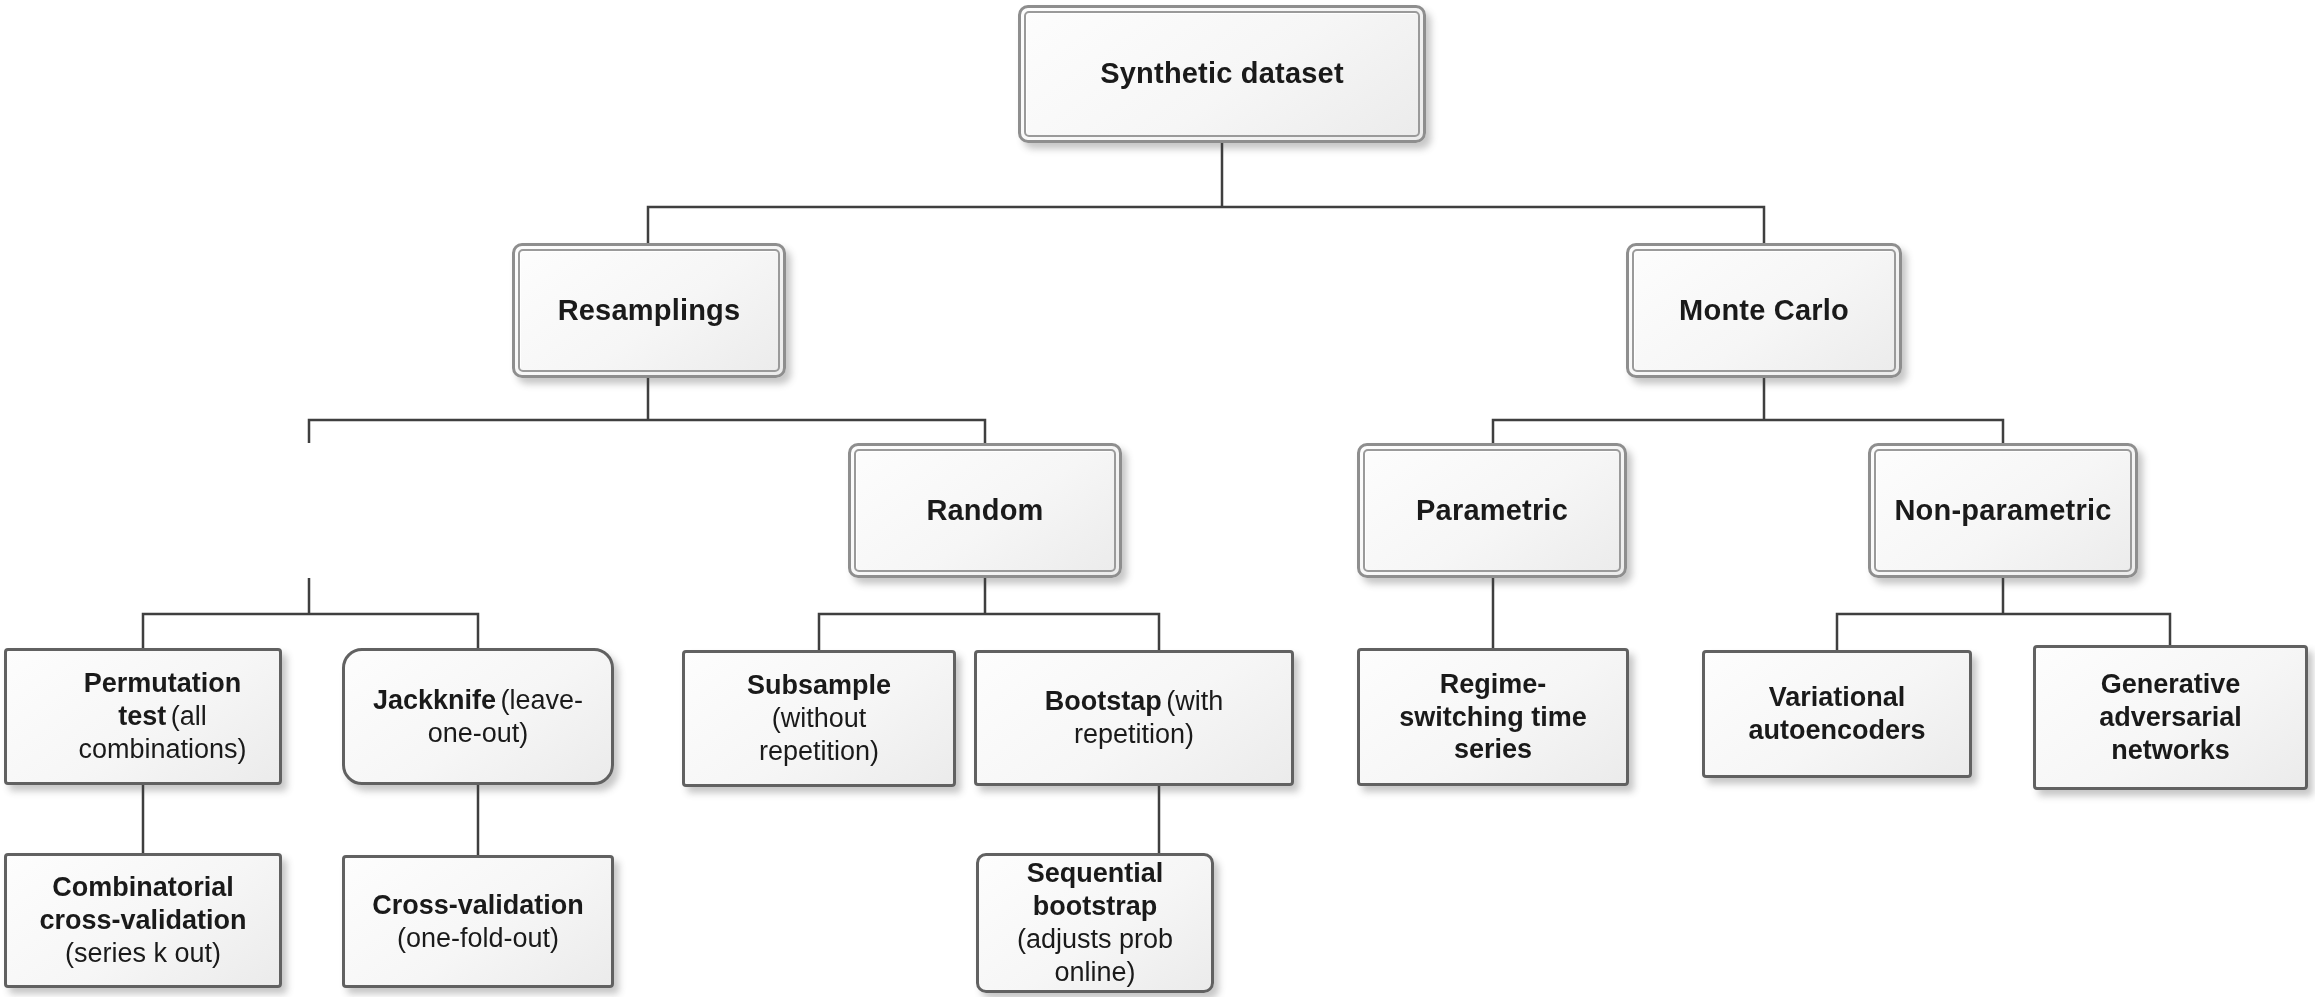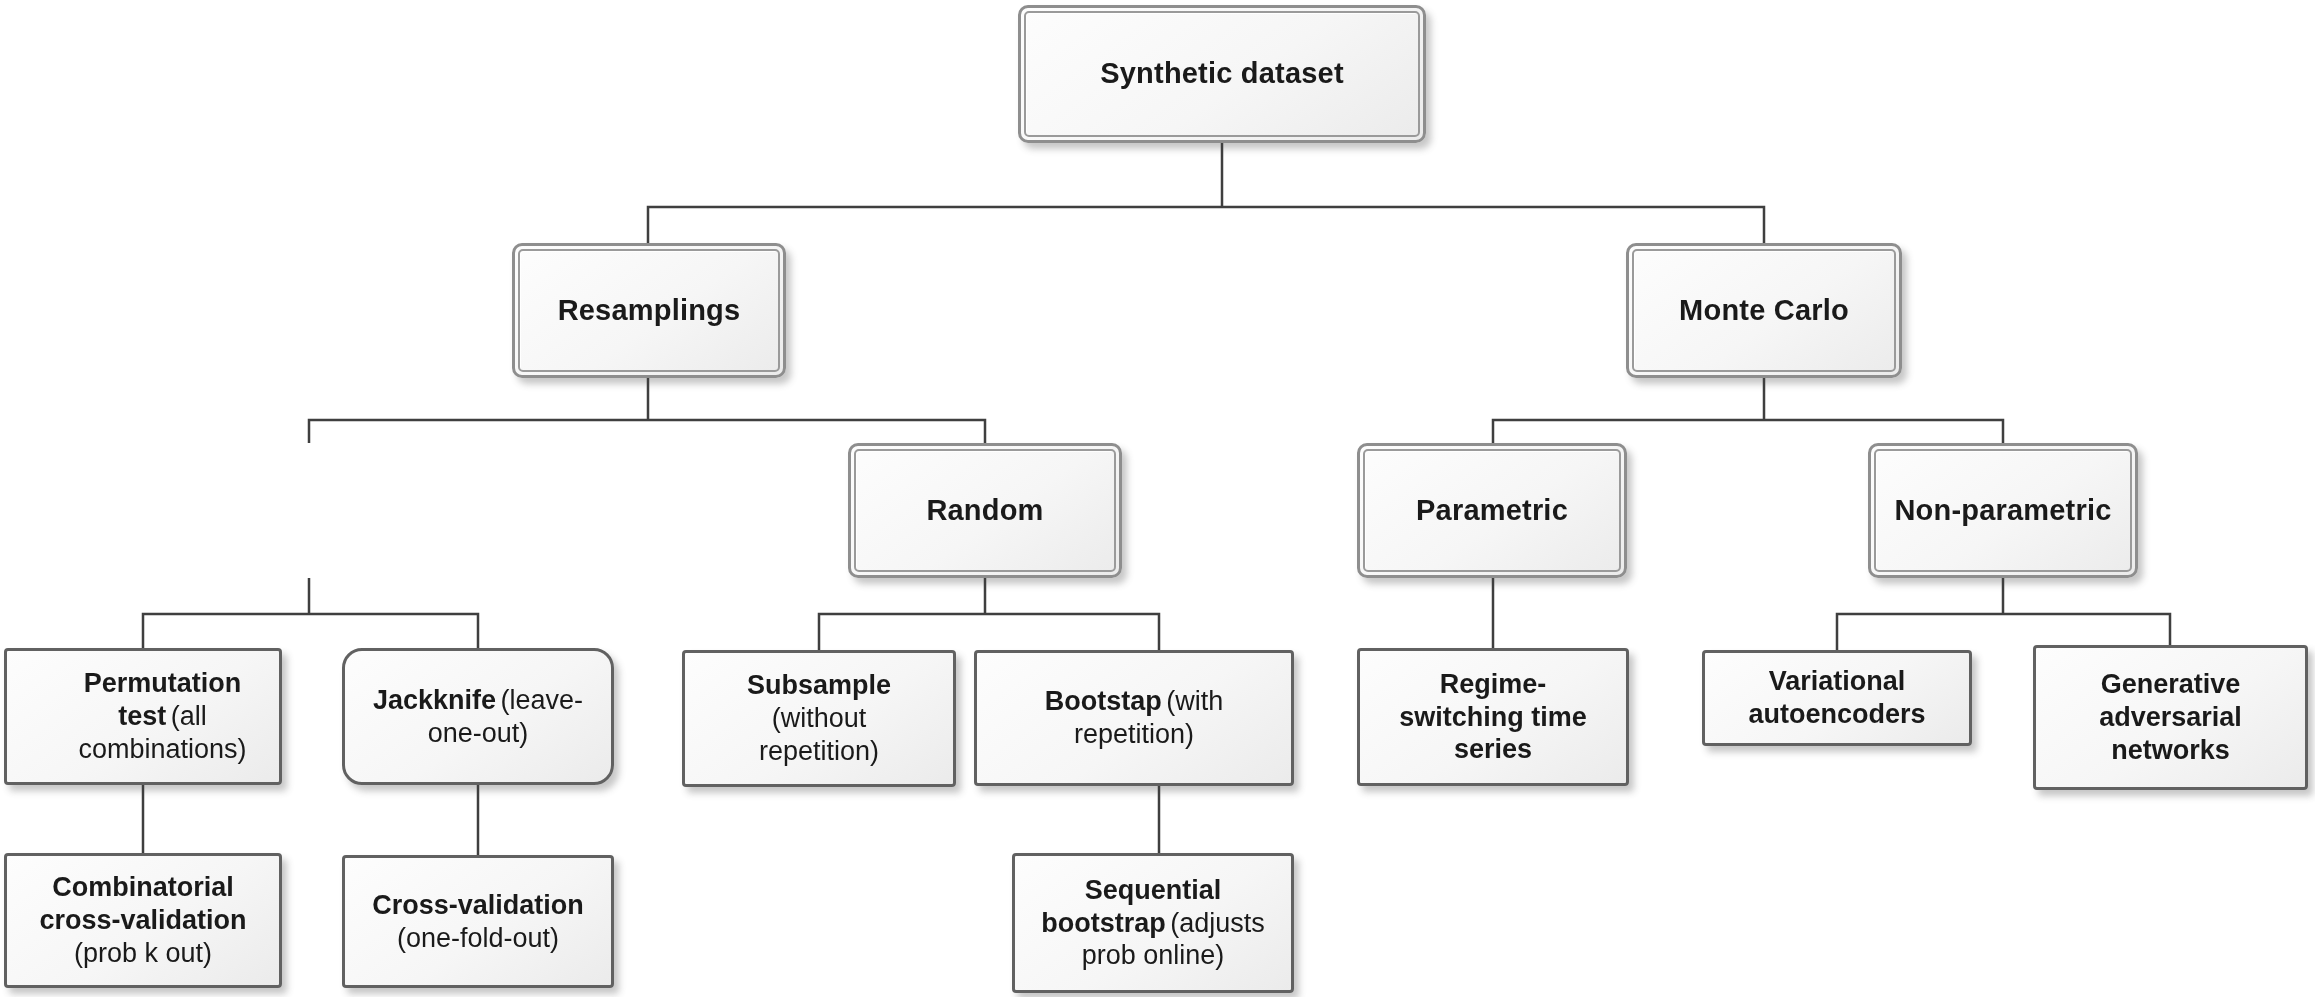--- a/index.html
+++ b/index.html
@@ -80,25 +80,25 @@
   #n-montecarlo     { left: 1626px; top: 243px; width: 276px; height: 135px; }
   #n-deterministic  { left:  173px; top: 443px; width: 272px; height: 135px; }
   #n-random         { left:  848px; top: 443px; width: 274px; height: 135px; }
   #n-parametric     { left: 1357px; top: 443px; width: 270px; height: 135px; }
   #n-nonparametric  { left: 1868px; top: 443px; width: 270px; height: 135px; }
   #n-permutation    { left:    4px; top: 648px; width: 278px; height: 137px; padding-left: 39px; }
   #n-jackknife      { left:  342px; top: 648px; width: 272px; height: 137px; border-radius: 20px; }
   #n-subsample      { left:  682px; top: 650px; width: 274px; height: 137px; }
   #n-bootstap       { left: 974px; top: 650px; width: 320px; height: 136px; }
   #n-regime         { left: 1357px; top: 648px; width: 272px; height: 138px; }
-  #n-vae            { left: 1702px; top: 650px; width: 270px; height: 96px; }
+  #n-vae            { left: 1702px; top: 650px; width: 270px; height: 128px; }
   #n-gan            { left: 2033px; top: 645px; width: 275px; height: 145px; }
   #n-combinatorial  { left:    4px; top: 853px; width: 278px; height: 135px; }
   #n-crossval       { left:  342px; top: 855px; width: 272px; height: 133px; }
-  #n-seqboot        { left: 1012px; top: 853px; width: 282px; height: 140px; }
+  #n-seqboot        { left: 976px; top: 853px; width: 238px; height: 140px; border-radius: 10px; }
 </style>
 </head>
 <body>
 
 <div id="canvas">
 
   <svg id="connector-layer" viewBox="0 0 2315 997" xmlns="http://www.w3.org/2000/svg">
     <path d="M1222,143 V207 M648,243 V207 H1764 V243" fill="none" stroke="#3f3f3f" stroke-width="2.5"></path>
     <path d="M648,378 V420 M309,443 V420 H985 V443" fill="none" stroke="#3f3f3f" stroke-width="2.5"></path>
     <path d="M1764,378 V420 M1493,443 V420 H2003 V443" fill="none" stroke="#3f3f3f" stroke-width="2.5"></path>
@@ -171,21 +171,21 @@
   <div id="n-gan" class="node plain leaf">
     <div class="label-wrap">
       <span class="node-name">Generative adversarial networks</span>
       <span class="node-note"></span>
     </div>
   </div>
 
   <div id="n-combinatorial" class="node plain leaf">
     <div class="label-wrap">
       <span class="node-name">Combinatorial cross-validation</span>
-      <span class="node-note">(prob k out)</span>
+      <span class="node-note">(series k out)</span>
     </div>
   </div>
   <div id="n-crossval" class="node plain leaf">
     <div class="label-wrap">
       <span class="node-name">Cross-validation</span>
       <span class="node-note">(one-fold-out)</span>
     </div>
   </div>
   <div id="n-seqboot" class="node plain leaf w-mid">
     <div class="label-wrap">

